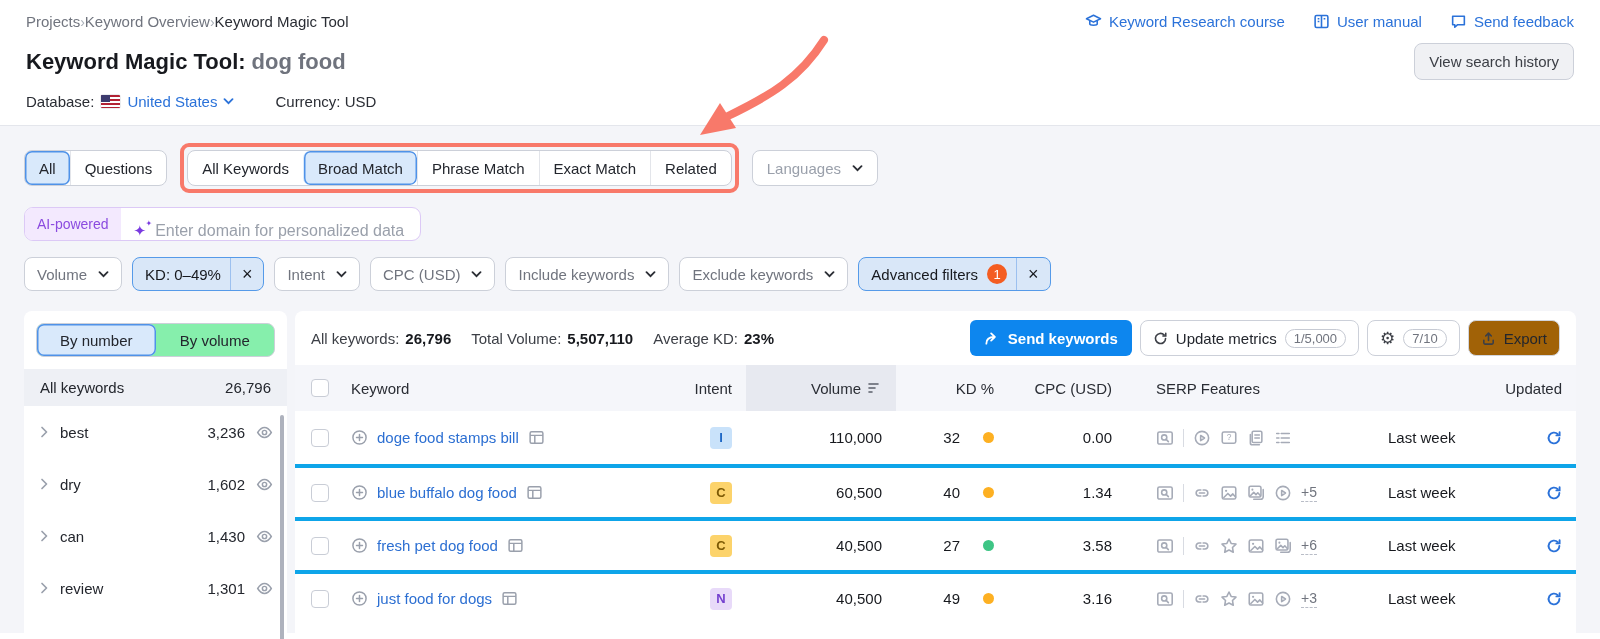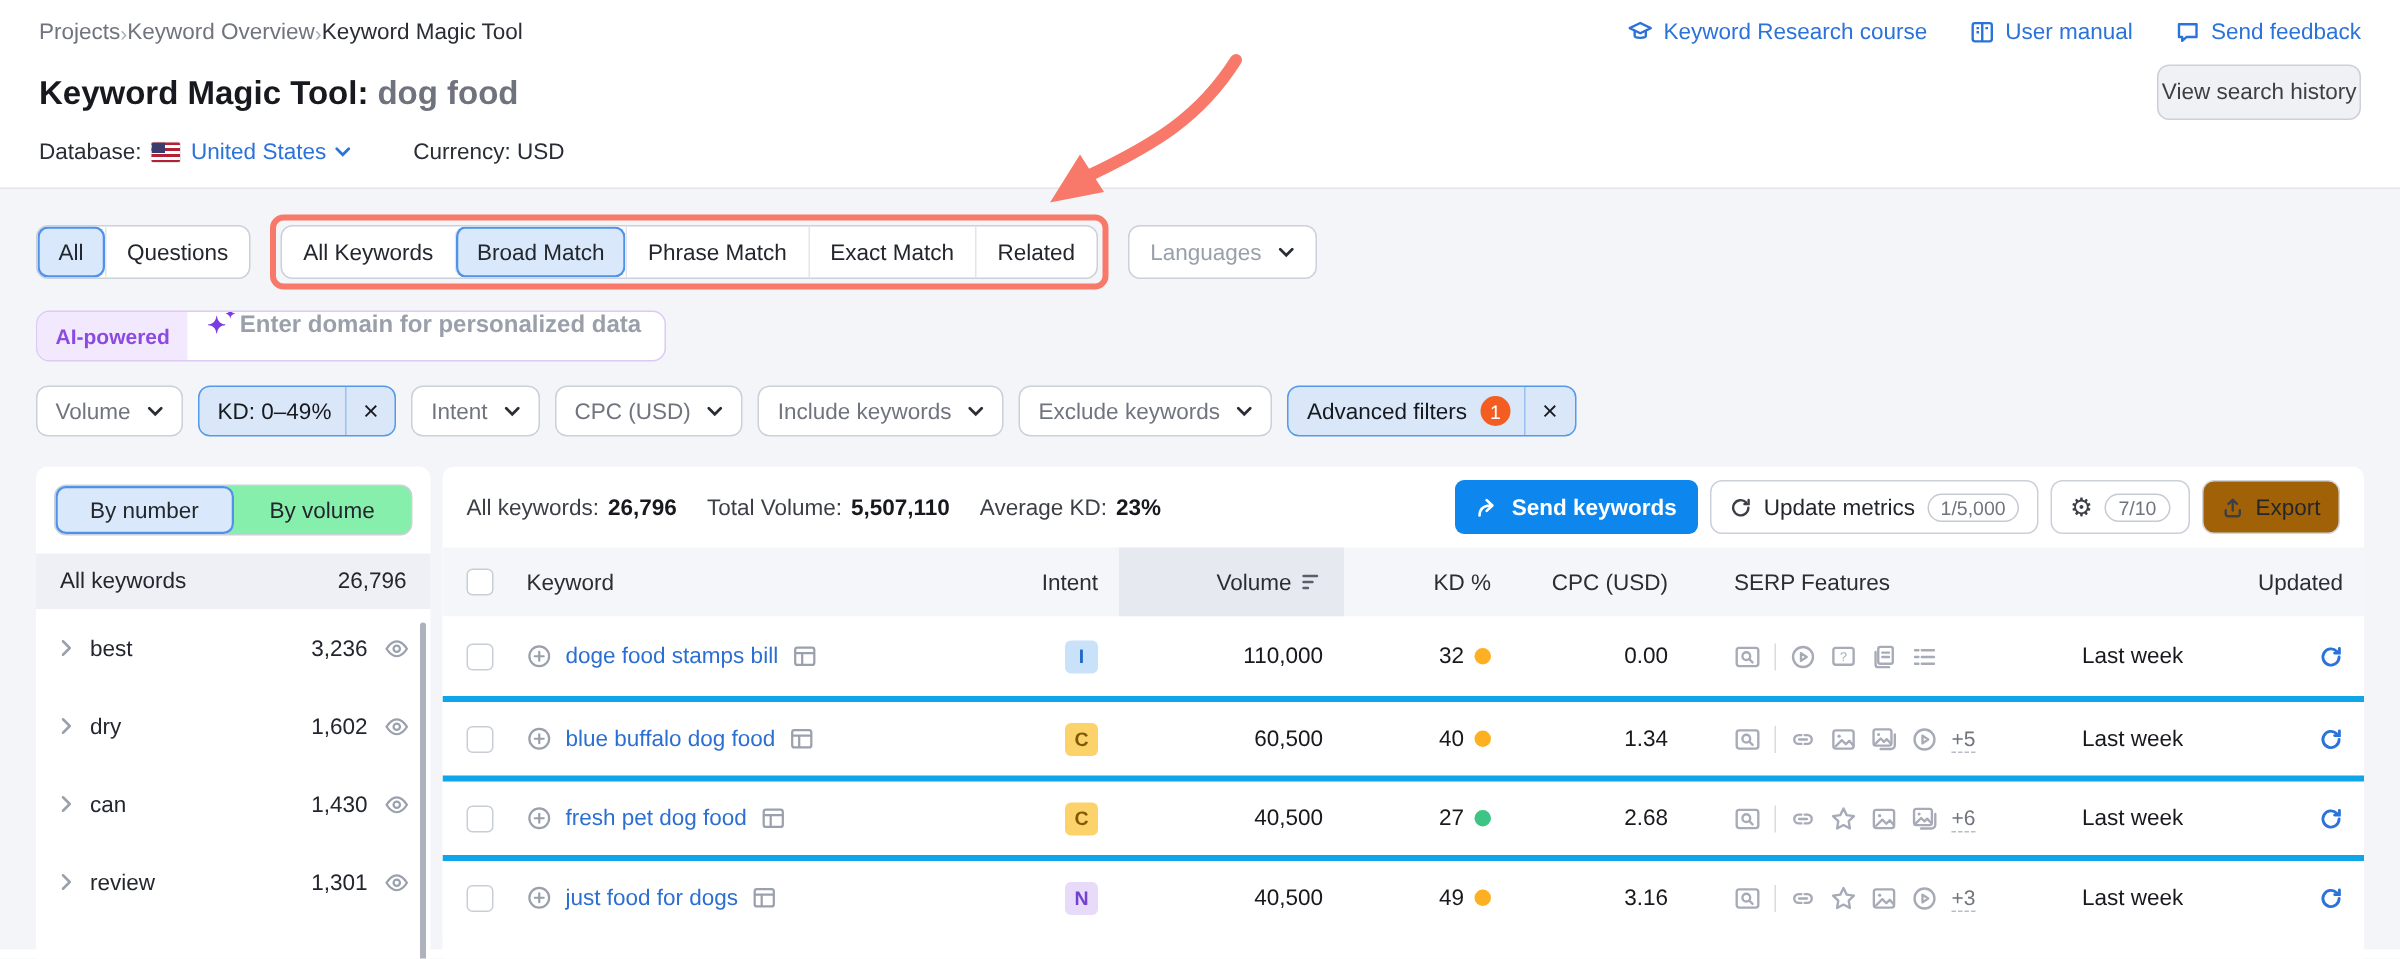--- a/index.html
+++ b/index.html
@@ -15,42 +15,42 @@
   .header { padding:13px 26px 0 26px; background:#fff; }
   .row-top { display:flex; justify-content:space-between; align-items:center; }
   .breadcrumb { font-size:15px; color:#70747e; display:flex; align-items:center; }
   .breadcrumb .sep { color:#aab0b9; font-size:14px; }
   .breadcrumb .current { color:#2a2d34; }
   .hlinks { display:flex; gap:28px; align-items:center; }
   .hlink { display:flex; gap:7px; align-items:center; color:#2b72d9; font-size:15px; cursor:pointer; }
   .title-row { display:flex; justify-content:space-between; align-items:center; margin-top:13px; }
   .page-title { font-size:22px; font-weight:bold; color:#17191e; }
   .page-title .query { color:#6f737d; margin-left:6px; }
-  .btn-history { background:#f0f1f4; border:1px solid #ccd0d9; border-radius:8px; padding:9px 2px; font-size:15px; color:#3c3f46; cursor:pointer; }
+  .btn-history { background:#f0f1f4; border:1px solid #ccd0d9; border-radius:8px; padding:9px 14px; font-size:15px; color:#3c3f46; cursor:pointer; }
   .db-row { display:flex; align-items:center; gap:7px; margin-top:13px; padding-bottom:15px; font-size:15px; color:#2a2d34; }
   .flag { width:19px; height:13px; position:relative; display:inline-block; border-radius:1px; overflow:hidden;
           background:repeating-linear-gradient(#b22234 0 2px, #fff 2px 4px); box-shadow:0 0 0 0.5px #d8dbe0; }
   .flag::after { content:""; position:absolute; left:0; top:0; width:9px; height:7px; background:#3c3b6e; }
   .db-link { color:#2b72d9; display:flex; align-items:center; gap:6px; cursor:pointer; }
   .currency { margin-left:34px; }
 
   
   .gray { background:#f4f5f9; border-top:1px solid #e4e6ec; padding:17px 24px 0; height:508px; }
 
   .tabs-row { display:flex; align-items:center; gap:13px; }
   .seg { display:flex; background:#fff; border:1px solid #ccd0d9; border-radius:8px; height:36px; align-items:stretch; }
   .seg .tab { display:flex; align-items:center; padding:0 14px; font-size:15px; color:#23262d; border-left:1px solid #e3e5ea; cursor:pointer; white-space:nowrap; }
   .seg .tab:first-child { border-left:none; }
   .seg .tab.sel { background:#d9e9fb; box-shadow:inset 0 0 0 1.5px #4f92e8; border-radius:7px; border-left-color:transparent; }
   .red-box { border:4px solid #f8796a; border-radius:9px; padding:3px; }
   .chip-lang { display:flex; align-items:center; gap:11px; background:#fff; border:1px solid #ccd0d9; border-radius:8px; height:36px; padding:0 14px; font-size:15px; color:#9aa0ab; cursor:pointer; }
   .chev { color:#2a2d34; }
 
   .ai-row { margin-top:14px; display:flex; }
-  .ai-pill { display:flex; align-items:flex-start; border:1px solid #dcc9f6; border-radius:9px; background:#fff; height:34px; overflow:hidden; cursor:text;font-weight:bold; }
+  .ai-pill { display:flex; align-items:flex-end; border:1px solid #dcc9f6; border-radius:9px; background:#fff; height:34px; overflow:hidden; cursor:text; }
   .ai-badge { background:#f3e9fe; color:#8b4be0; font-size:14px; padding:0 12px; height:100%; display:flex; align-items:center; }
   .ai-sparkle { color:#7a3be0; font-size:15px; margin:0 9px 0 13px; position:relative; }
   .ai-sparkle::after { content:"✦"; position:absolute; font-size:8px; top:-3px; right:-6px; }
   .ai-ph { color:#9aa0ab; font-size:16px; padding-right:16px; white-space:nowrap; }
 
   .filters-row { margin-top:16px; display:flex; gap:10px; }
   .chip { display:flex; align-items:center; gap:11px; background:#fff; border:1px solid #ccd0d9; border-radius:8px; height:34px; padding:0 12px; font-size:15px; color:#70747e; cursor:pointer; white-space:nowrap; }
   .chip.active { background:#d9e7f8; border-color:#559ae9; color:#17191e; padding-right:0; gap:9px; }
   .chip .x { border-left:1px solid #9cc0ef; align-self:stretch; display:flex; align-items:center; padding:0 11px; font-size:18px; color:#17191e; }
   .badge-count { background:#f45d22; color:#fff; border-radius:50%; width:20px; height:20px; display:flex; align-items:center; justify-content:center; font-size:13px; }
@@ -90,21 +90,21 @@
   .trow { height:53px; background:#fff; border-top:4px solid #0ea5e9; }
   .trow:first-child { border-top:none; }
   .cell-kw { display:flex; align-items:center; gap:9px; }
   .kw-link { color:#2c6fd2; font-size:15px; text-decoration:none; cursor:pointer; }
   .c-intent { display:flex; justify-content:flex-end; padding-right:14px; }
   .intent-badge { width:22px; height:22px; border-radius:4px; font-size:13px; font-weight:bold; display:flex; align-items:center; justify-content:center; }
   .intent-I { background:#c9e2fa; color:#1f68c5; }
   .intent-C { background:#fcd36b; color:#7d5a05; }
   .intent-N { background:#e8daf9; color:#7440cf; }
   .c-num { display:flex; justify-content:flex-end; padding-right:14px; font-size:15px; color:#17191e; align-items:center; }
-  .c-kd { gap:7px;justify-content:flex-end; }
+  .c-kd { gap:23px;justify-content:flex-end; }
   .dot { width:11px; height:11px; border-radius:50%; }
   .dot-medium { background:#fdb022; }
   .dot-easy { background:#3ec585; }
   .serp-cell { display:flex; align-items:center; gap:9px; padding-left:30px; }
   .serp-div { width:1px; height:18px; background:#d8dbe2; }
   .more { font-size:14px; color:#70747e; border-bottom:1px dashed #b9bdc7; padding-bottom:1px; cursor:pointer; }
   .upd-cell { display:flex; justify-content:space-between; padding-right:14px; gap:9px; font-size:15px; color:#17191e; align-items:center; }
   .ico { display:flex; align-items:center; }
 
   .annotation { position:absolute; left:648px; top:26px; width:200px; height:118px; pointer-events:none; z-index:5; }
@@ -546,21 +546,21 @@
       </span>
     </div>
     <div class="c-intent">
               <span class="intent-badge intent-C">C</span>
             </div>
     <div class="c-num">40,500</div>
     <div class="c-num c-kd">
               <span>27</span>
               <span class="dot dot-easy"></span>
             </div>
-    <div class="c-num">2.68</div>
+    <div class="c-num">3.58</div>
     <div class="serp-cell">
               <span class="ico">
                 <svg width="18" height="18" viewBox="0 0 16 16" fill="none" stroke="#a6abb7" stroke-width="1.4" stroke-linecap="round" stroke-linejoin="round">
                   <rect x="1.6" y="2.6" width="12.8" height="10.8" rx="1.5"></rect>
                   <circle cx="7.3" cy="7.5" r="2.3"></circle>
                   <path d="M9 9.2 l2 2"></path>
                 </svg>
               </span>
               <span class="serp-div"></span>
               <span class="ico">

